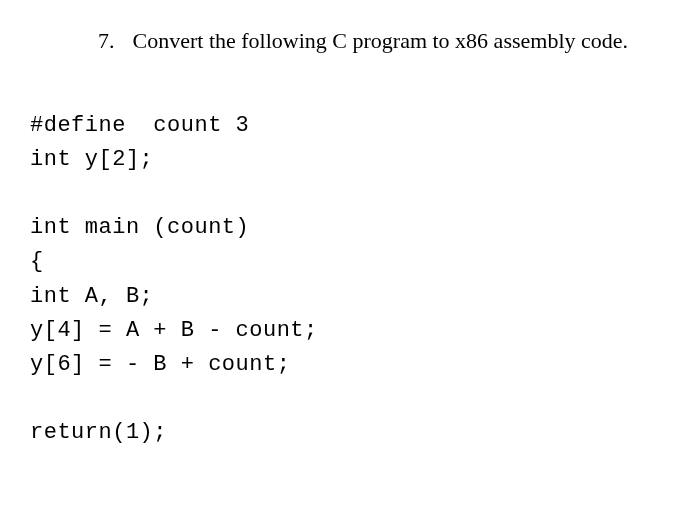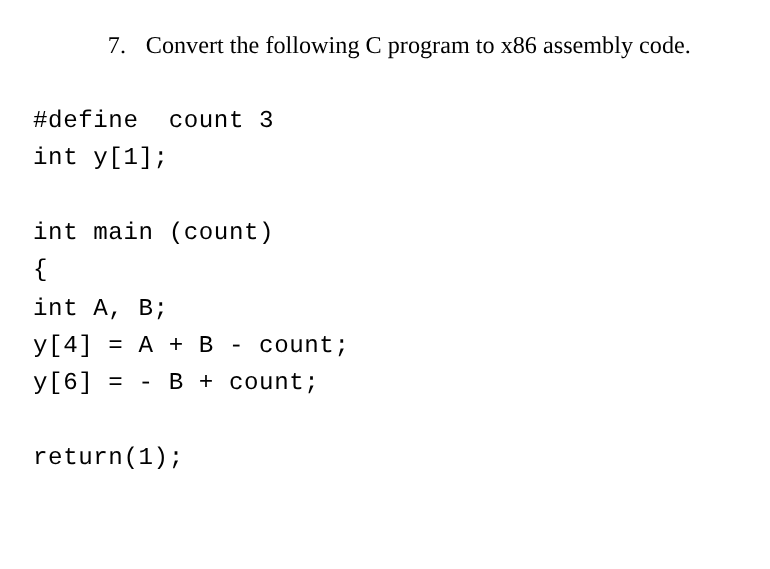--- a/index.html
+++ b/index.html
@@ -12,21 +12,21 @@
       height: 517px;
       background: #ffffff;
       font-family: "Times New Roman", Times, serif;
       font-size: 22px;
       color: #000000;
       padding: 24px 30px;
       line-height: 1.5;
     }
     .question-text {
       margin-left: 40px;
-      margin-bottom: 2px;
+      margin-bottom: 18px;
     }
     .question-number {
       display: inline-block;
       margin-left: 28px;
       margin-right: 18px;
     }
     .question-line2 {
       margin-left: 20px;
     }
     .code-block {
@@ -41,21 +41,21 @@
 <body>
 
 <div class="question-text">
   <div>
     <span class="question-number">7.</span><span>Convert the following C program to x86 assembly code.</span>
   </div>
 </div>
 
 <div class="code-block">
 <span>#define  count 3</span>
-<span>int y[1];</span>
+<span>int y[2];</span>
 <span></span>
 <span>int main (count)</span>
 <span>{</span>
 <span>int A, B;</span>
 <span>y[4] = A + B - count;</span>
 <span>y[6] = - B + count;</span>
 <span></span>
 <span>return(1);</span>
 <span></span>
 

